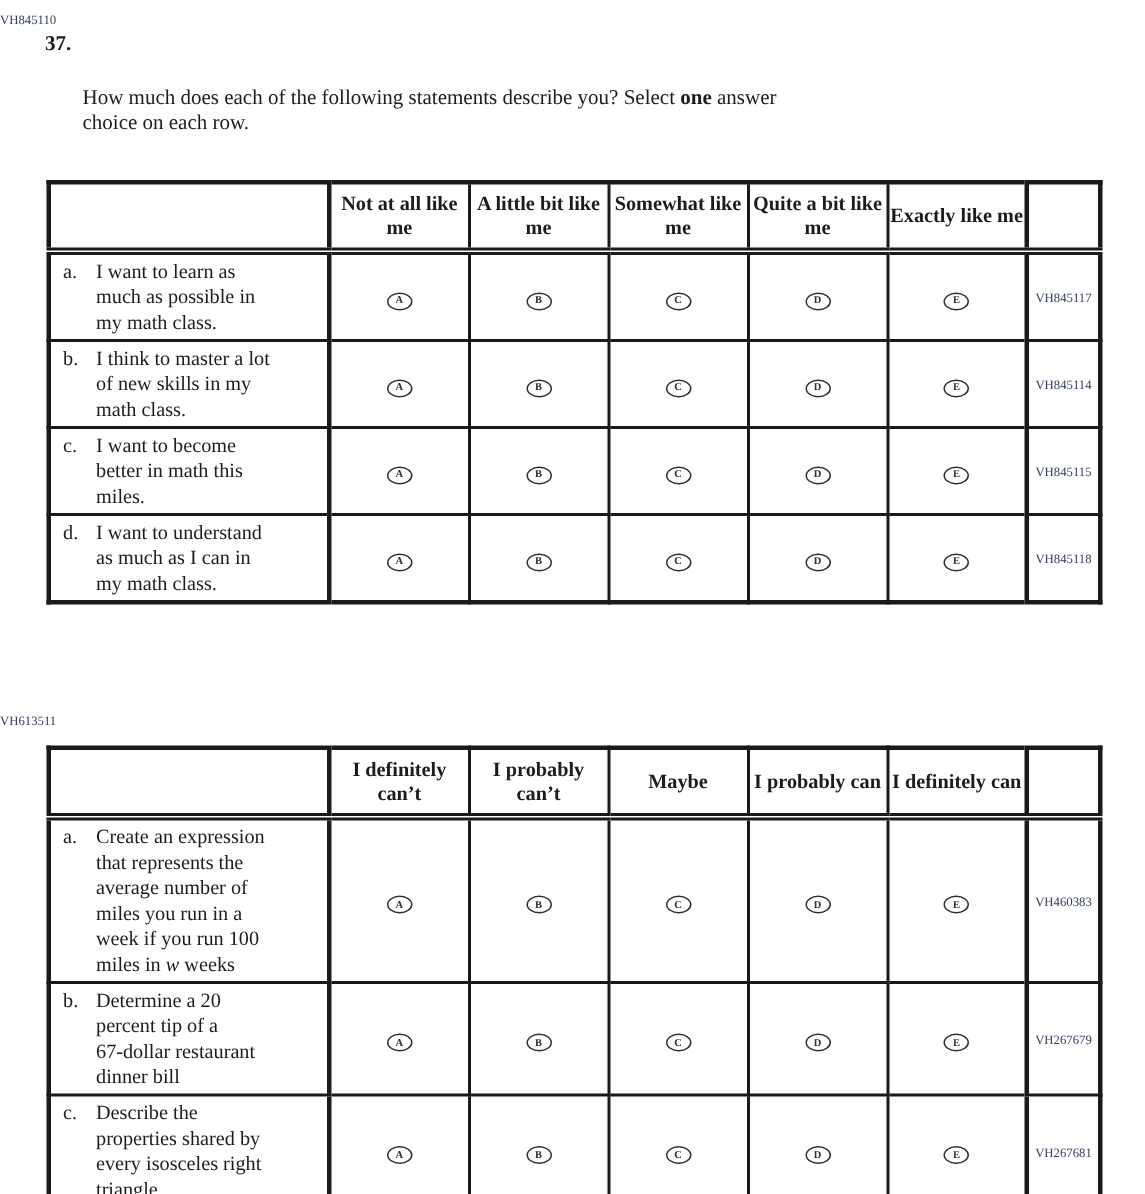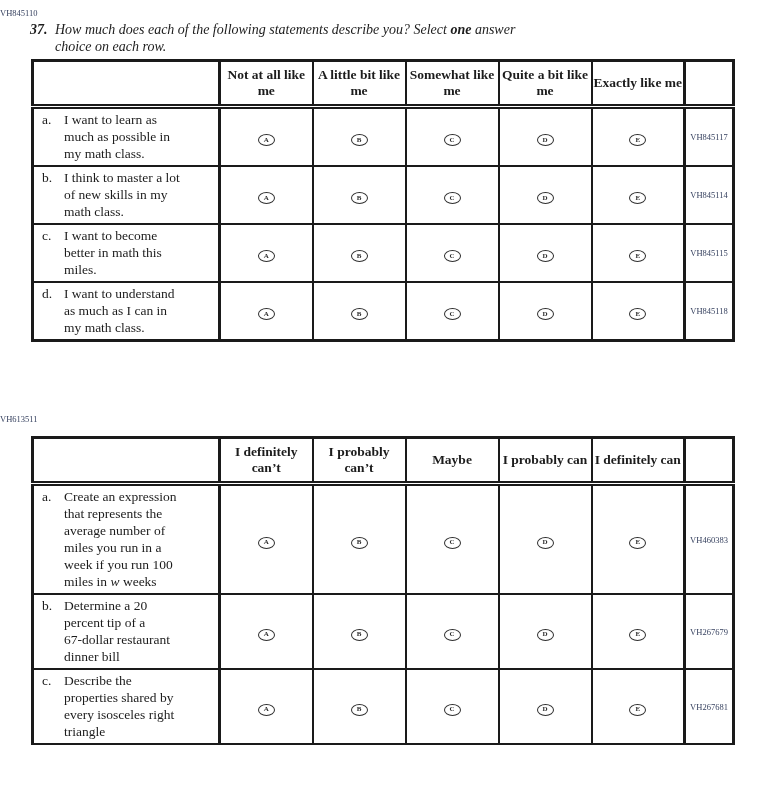--- a/index.html
+++ b/index.html
@@ -18,33 +18,33 @@
     color:#36415f;
     padding-right:17px;
   }
   #q37 .qcode { padding-top:8px; }
   #q38 { margin-top:72px; }
 
   .qrow {
     display:flex;
     margin-left:30px;
     margin-top:3px;
-    font-size:14px; line-height:17px;font-style:italic;
+    font-size:14px; line-height:17px;
   }
   .qnum { font-weight:bold; width:25px; flex:none; }
-  .qtext { max-width:600px; }
+  .qtext { max-width:600px;margin-top:36px; }
 
   table.grid {
     border-collapse:collapse;
     table-layout:fixed;
     width:702px;
     margin-left:31px;
     border:3px solid #1a1a1a;
   }
-  #q37 table.grid { margin-top:4px; }
+  #q37 table.grid { margin-top:29px; }
   #q38 table.grid { margin-top:12px; border-bottom-width:2px; }
 
   col.c-stmt { width:187px; }
   col.c-opt  { width:93px; }
   col.c-code { width:49px; }
 
   .grid th, .grid td { border:2px solid #1a1a1a; }
   .grid thead th {
     border-bottom:5px double #1a1a1a;
     font-size:13.5px; line-height:16px;

